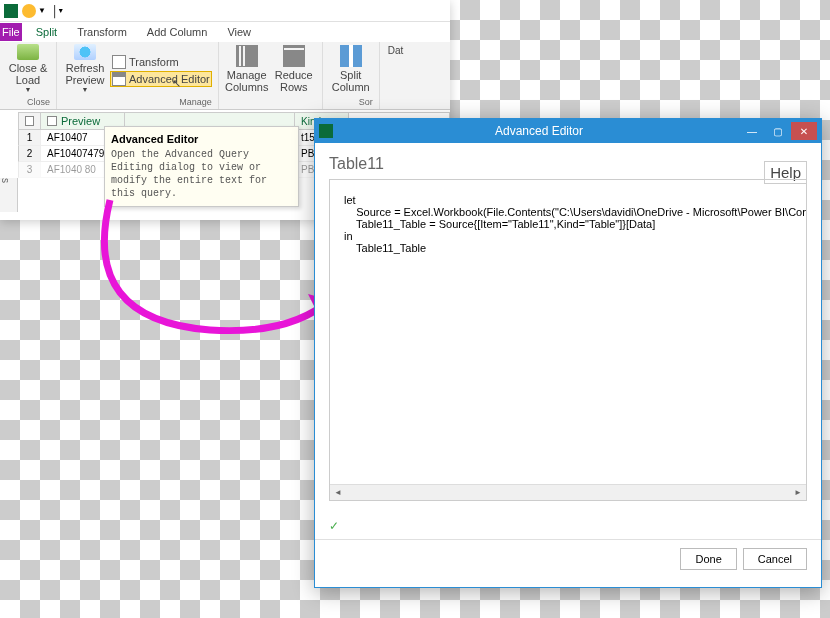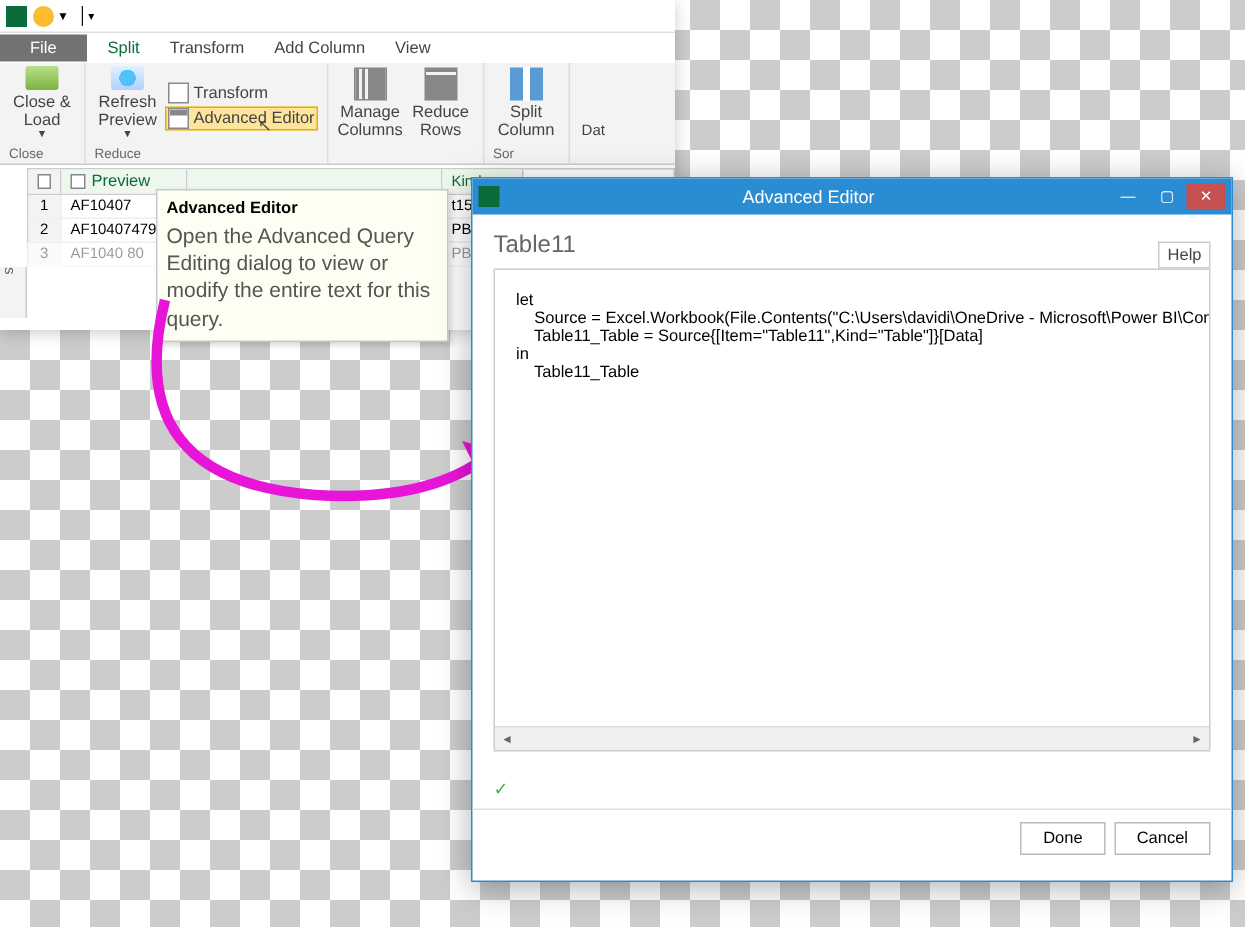--- a/index.html
+++ b/index.html
@@ -8,27 +8,27 @@
   linear-gradient(45deg,#ccc 25%,transparent 25%),linear-gradient(-45deg,#ccc 25%,transparent 25%),
   linear-gradient(45deg,transparent 75%,#ccc 75%),linear-gradient(-45deg,transparent 75%,#ccc 75%);
   background-size:40px 40px;background-position:0 0,0 20px,20px -20px,-20px 0;}
 .app{position:absolute;left:0;top:0;width:450px;height:220px;background:#fff;box-shadow:0 2px 10px rgba(0,0,0,.2);}
 .titlebar{height:22px;background:#fff;display:flex;align-items:center;padding:0 4px;border-bottom:1px solid #e0e0e0;}
 .titlebar .logo{width:14px;height:14px;background:#0b6b3a;margin-right:4px;}
 .titlebar .smiley{width:14px;height:14px;background:#fdbb30;border-radius:50%;margin-right:2px;}
 .titlebar .dd{font-size:8px;margin-right:6px;}
 .titlebar .title{flex:1;text-align:center;color:#444;font-size:12px;}
 .ribbon-tabs{height:20px;display:flex;align-items:center;background:#fff;}
-.file-tab{background:#737373;color:#fff;padding:3px 20px;margin-right:4px;}
+.file-tab{background:#a21caf;color:#fff;padding:3px 2px;margin-right:4px;}
 .rtab{padding:3px 10px;color:#444;}
 .rtab.active{color:#0b6b3a;}
 .ribbon{height:68px;background:#f3f3f3;border-bottom:1px solid #ccc;display:flex;position:relative;}
 .rgroup{border-right:1px solid #ddd;padding:2px 6px;display:flex;flex-direction:column;justify-content:space-between;}
 .rgroup .body{display:flex;gap:3px;flex:1;}
-.rgroup .label{font-size:9px;color:#666;text-align:left;}
+.rgroup .label{font-size:9px;color:#666;text-align:right;}
 .bigbtn{display:flex;flex-direction:column;align-items:center;justify-content:center;width:44px;height:50px;text-align:center;font-size:10px;color:#444;line-height:1.1;}
 .bigbtn .ico{width:22px;height:22px;margin-bottom:2px;}
 .smallbtns{display:flex;flex-direction:column;gap:1px;justify-content:center;}
 .smallbtn{display:flex;align-items:center;gap:3px;font-size:10px;color:#444;padding:1px 2px;}
 .smallbtn .sico{width:14px;height:14px;}
 .smallbtn.hover{background:#fde69c;border:1px solid #e0b000;padding:0 1px;}
 .ico, .sico{display:inline-block;}
 .i-close{background:linear-gradient(#b8e08a,#7cb342);border-radius:2px;}
 .i-refresh{background:radial-gradient(circle,#4fc3f7 40%,transparent 41%),linear-gradient(#e0f0ff,#b0d0ff);border-radius:2px;}
 .i-cols{background:linear-gradient(90deg,#888 2px,transparent 2px,transparent 4px,#888 4px,#888 6px,transparent 6px,transparent 8px,#888 8px);border:1px solid #888;}
@@ -42,31 +42,31 @@
 .sidebar{position:absolute;left:0;top:112px;width:18px;height:100px;background:#f3f3f3;border-right:1px solid #ccc;writing-mode:vertical-lr;text-align:center;font-size:10px;color:#666;padding-top:8px;}
 .chev{position:absolute;left:4px;top:114px;font-size:9px;}
 .gridhead{display:flex;margin-left:18px;border:1px solid #ccc;}
 .gh{background:#eef7ee;padding:2px 6px;border-right:1px solid #ccc;font-size:10px;color:#0b6b3a;display:flex;align-items:center;gap:4px;}
 .gh .fld{width:10px;height:10px;background:#fff;border:1px solid #888;}
 .gridrow{display:flex;margin-left:18px;border-left:1px solid #ccc;border-right:1px solid #ccc;border-bottom:1px solid #eee;}
 .gc{padding:2px 6px;font-size:10px;border-right:1px solid #eee;}
 .rn{background:#f3f3f3;width:22px;text-align:center;}
 .tooltip{position:absolute;left:104px;top:126px;width:195px;background:#fffef2;border:1px solid #c9c9c9;padding:6px;box-shadow:2px 2px 4px rgba(0,0,0,.15);}
 .tooltip .tt-title{font-weight:bold;margin-bottom:3px;}
-.tooltip .tt-body{font-size:14px;color:#555;line-height:1.3;}
+.tooltip .tt-body{font-size:10px;color:#555;line-height:1.3;font-family:Liberation Mono, monospace;}
 
 .editor{position:absolute;left:314px;top:118px;width:508px;height:470px;background:#fff;border:1px solid #2a8dd4;box-shadow:0 4px 20px rgba(0,0,0,.3);}
 .editor .etitle{height:24px;background:#2a8dd4;color:#fff;display:flex;align-items:center;padding:0 4px;}
 .editor .etitle .elogo{width:14px;height:14px;background:#0b6b3a;margin-right:6px;}
 .editor .etitle .et{flex:1;text-align:center;font-size:12px;}
 .winbtn{width:26px;height:18px;display:flex;align-items:center;justify-content:center;font-size:10px;color:#fff;}
 .winbtn.close{background:#c75050;}
 .econtent{padding:12px 14px;}
 .econtent .qname{font-size:16px;color:#666;font-weight:300;margin-bottom:6px;}
-.helpbtn{position:absolute;right:14px;top:42px;border:1px solid #ccc;padding:2px 5px;font-size:11px;color:#444;}
+.helpbtn{position:absolute;right:14px;top:42px;border:1px solid #ccc;padding:2px 5px;font-size:15px;color:#444;}
 .codebox{border:1px solid #ccc;height:322px;font-family:Consolas,monospace;font-size:10px;padding:14px;white-space:pre;overflow:hidden;position:relative;}
 .hscroll{position:absolute;bottom:0;left:0;right:0;height:16px;background:#f0f0f0;border-top:1px solid #ddd;display:flex;align-items:center;}
 .hscroll .sbtn{width:16px;text-align:center;font-size:8px;color:#666;}
 .hscroll .track{flex:1;}
 .status{padding:6px 14px;font-size:10px;color:#444;display:flex;align-items:center;gap:4px;}
 .check{color:#4caf50;font-size:12px;}
 .efooter{border-top:1px solid #e0e0e0;padding:8px 14px;display:flex;justify-content:flex-end;gap:6px;}
 .ebtn{border:1px solid #bbb;padding:4px 14px;background:#fff;font-size:11px;}
 
 .arrow{position:absolute;left:90px;top:190px;width:260px;height:170px;pointer-events:none;}
@@ -120,21 +120,21 @@
             <span class="sico i-prop"></span>
             <span>Transform</span>
           </div>
           <div class="smallbtn hover">
             <span class="sico i-adv"></span>
             <span>Advanced Editor</span>
             <span style="position:absolute;margin-left:60px;margin-top:8px;">↖</span>
           </div>
         </div>
       </div>
-      <div class="label">Reduce</div>
+      <div class="label">Manage</div>
     </div>
 
     <div class="rgroup">
       <div class="body">
         <div class="bigbtn">
           <span class="ico i-cols"></span>
           <span>Manage
 Columns</span>
         </div>
         <div class="bigbtn">
@@ -150,21 +150,21 @@
       <div class="body">
         <div class="bigbtn">
           <span class="ico i-split"></span>
           <span>Split
 Column</span>
         </div>
       </div>
       <div class="label">Sor</div>
     </div>
 
-    <div class="rgroup" style="border:none;margin-top:37px;">
+    <div class="rgroup" style="border:none;">
       <div class="smallbtn">Dat</div>
     </div>
   </div>
 
   <div class="sidebar">Queries</div>
   <span class="chev">›</span>
 
   <div class="grid">
     <div class="gridhead">
       <div class="gh rn">

